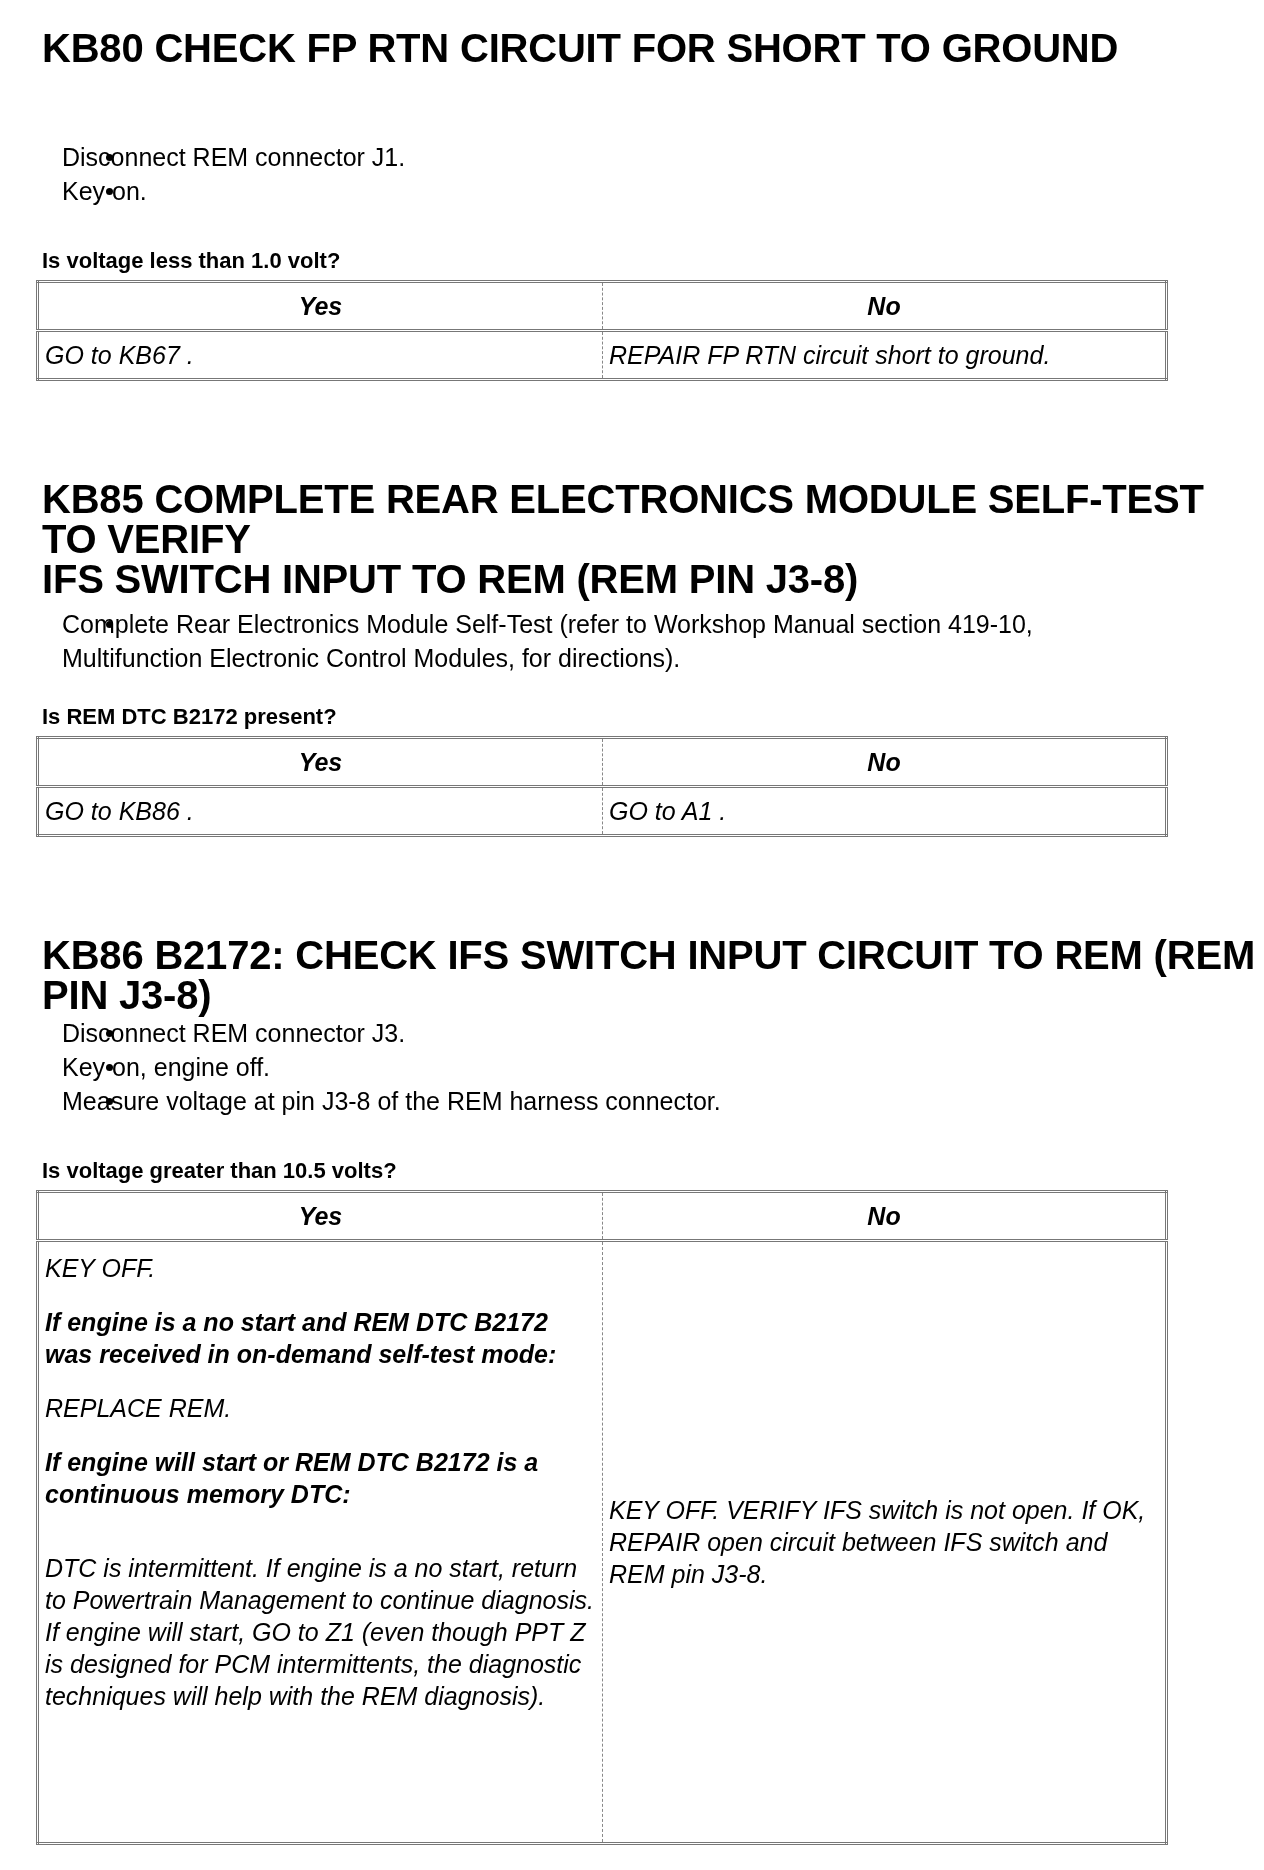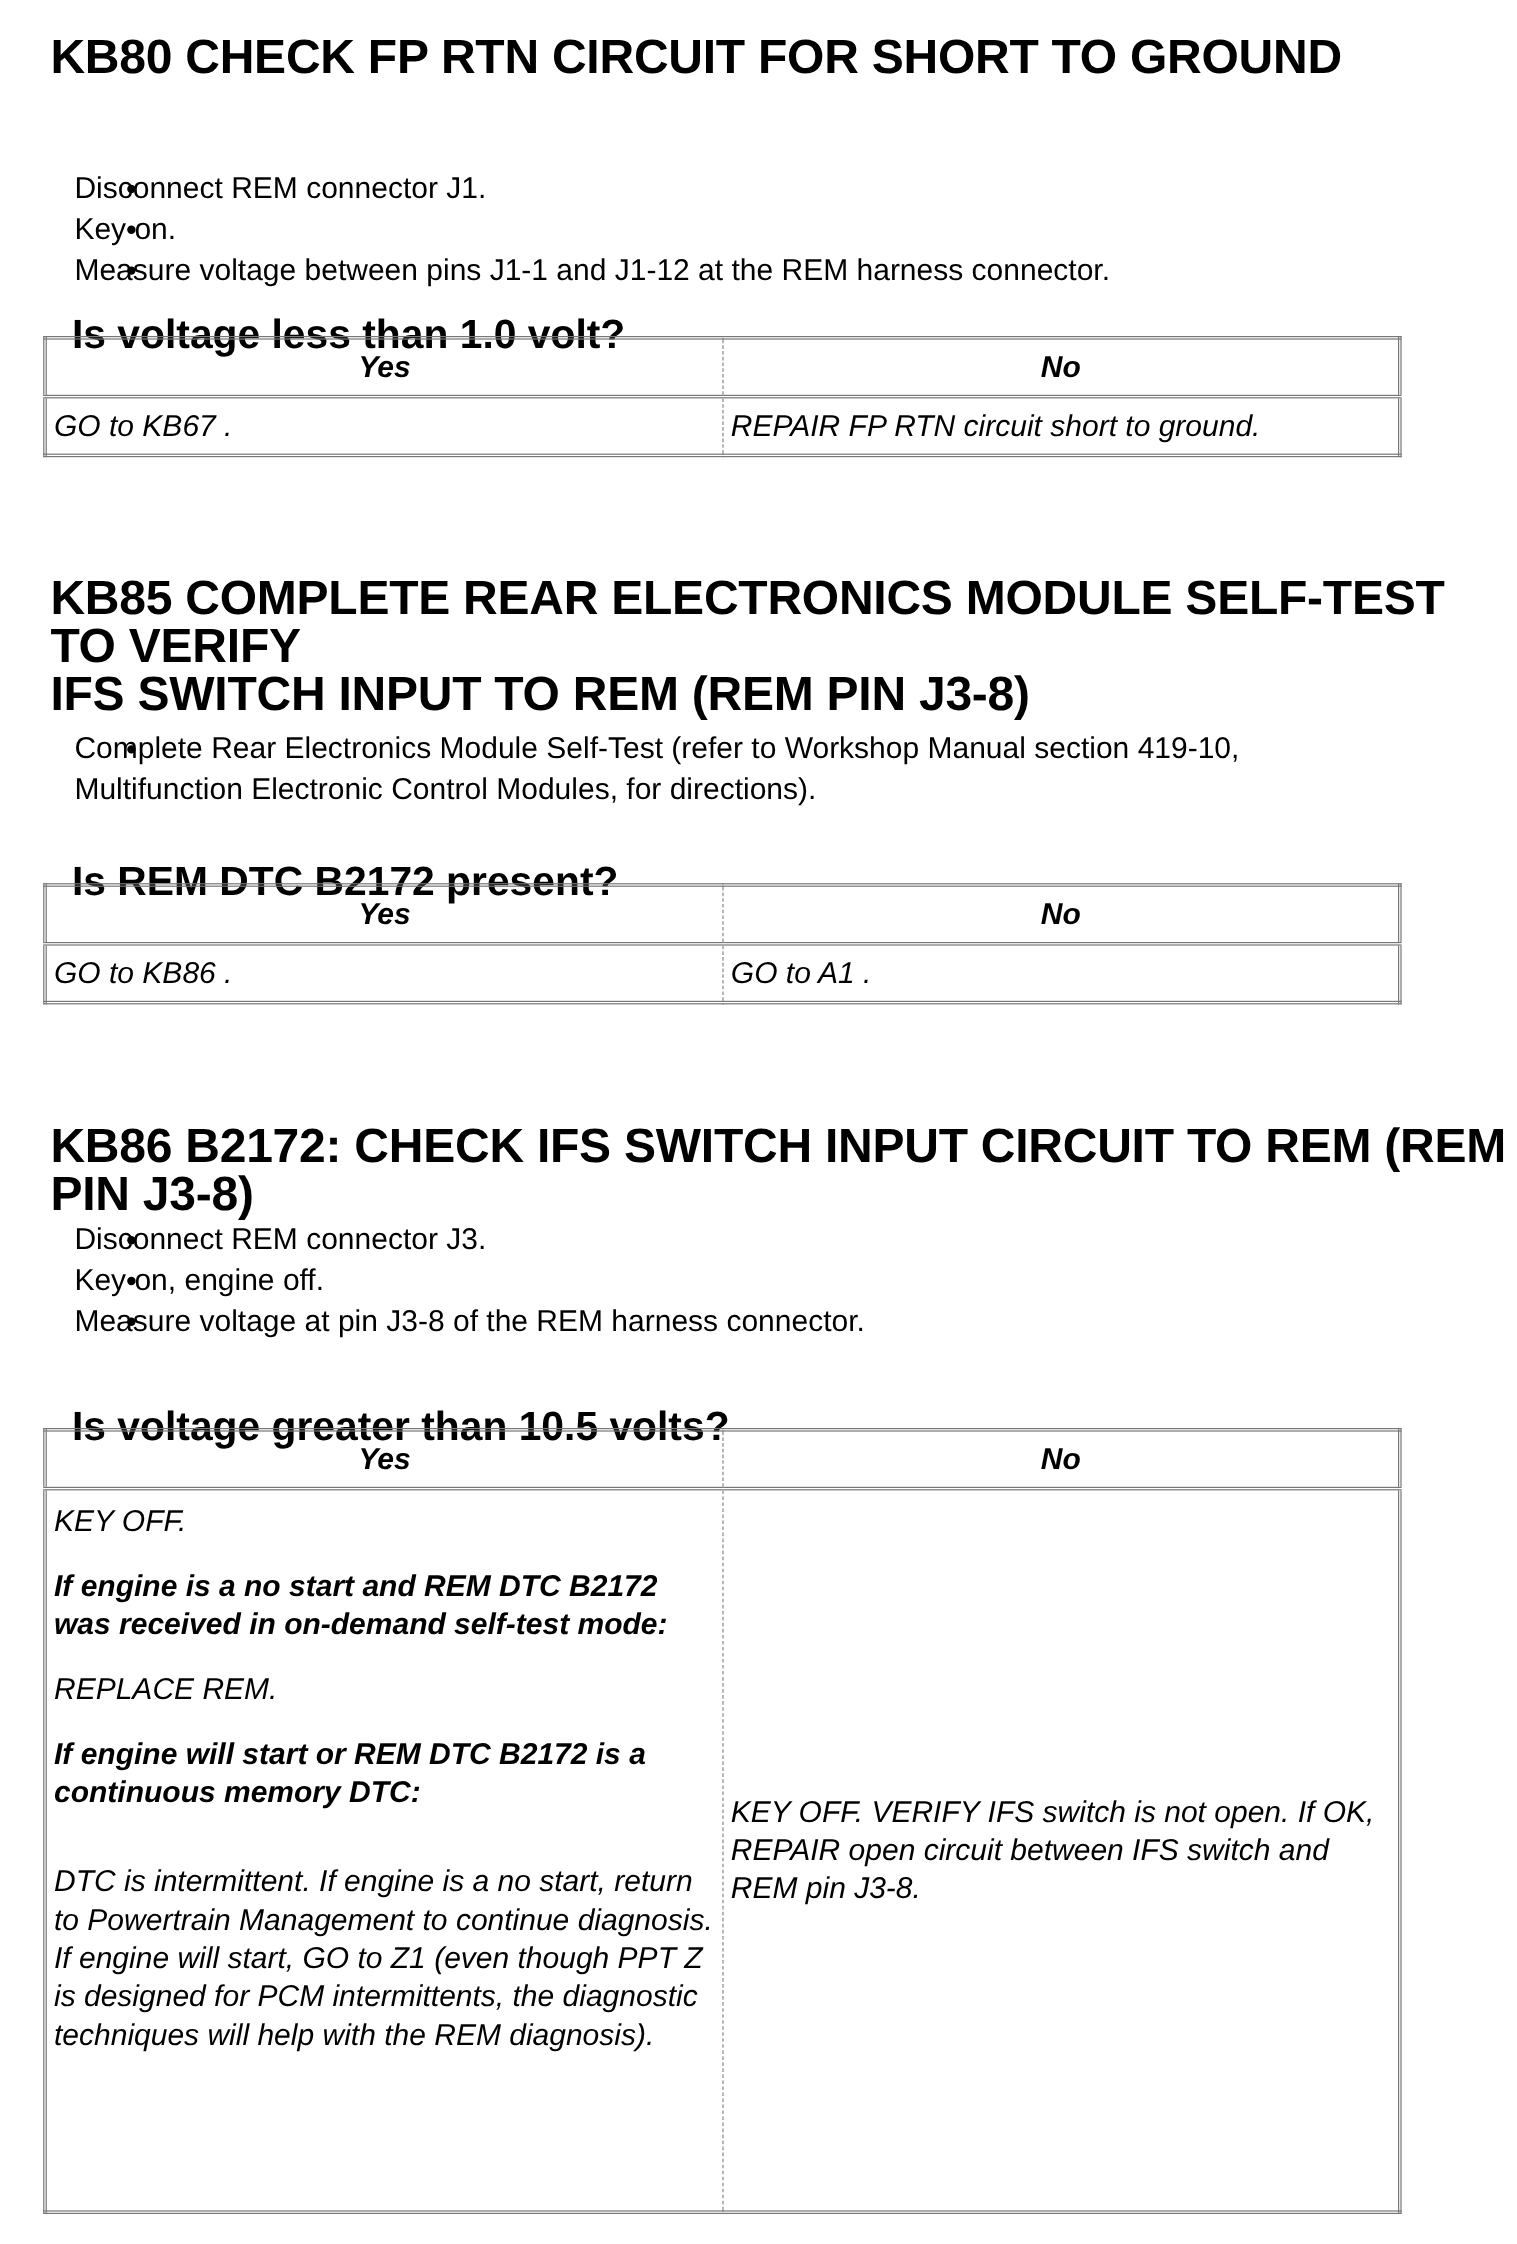--- a/index.html
+++ b/index.html
@@ -15,22 +15,22 @@
   ul.steps {
     position: absolute; left: 0; margin: 0; padding: 0; list-style: none;
     font-size: 25px; line-height: 34px;
   }
   ul.steps li { position: relative; padding-left: 62px; width: 1100px; }
   ul.steps li .dot {
     position: absolute; left: 106px; top: 14px; width: 7px; height: 7px;
     background: #000; border-radius: 50%;
   }
   .q {
-    position: absolute; left: 42px; margin: 18px;
-    font-size: 34px; font-weight: bold; line-height: 30px;
+    position: absolute; left: 42px; margin: 0;
+    font-size: 22px; font-weight: bold; line-height: 30px;
   }
   table.yn {
     position: absolute; left: 36px; width: 1132px;
     border-collapse: collapse; table-layout: fixed;
     border: 3px double #777;
     font-size: 25px;
   }
   table.yn th, table.yn td {
     border: 1px dashed #888; padding: 0 6px; vertical-align: middle; font-style: italic;
   }
@@ -42,21 +42,20 @@
   td.tall p.b { font-weight: bold; }
   td.mid { vertical-align: middle; line-height: 32px; }
 </style>
 </head>
 <body>
 
 <h2 class="h2" style="top:28px;">KB80 CHECK FP RTN CIRCUIT FOR SHORT TO GROUND</h2>
 <ul class="steps" style="top:140px;">
   <li><span class="dot"></span><span>Disconnect REM connector J1.</span></li>
   <li><span class="dot"></span><span>Key on.</span></li>
-  <li><span class="dot"></span><span>Measure voltage between pins J1-1 and J1-12 at the REM harness connector.</span></li>
 </ul>
 <p class="q" style="top:246px;">Is voltage less than 1.0 volt?</p>
 <table class="yn" style="top:280px;">
   <colgroup>
       <col class="c1">
       <col>
     </colgroup>
   <tbody>
       <tr>
     <th>Yes</th>

